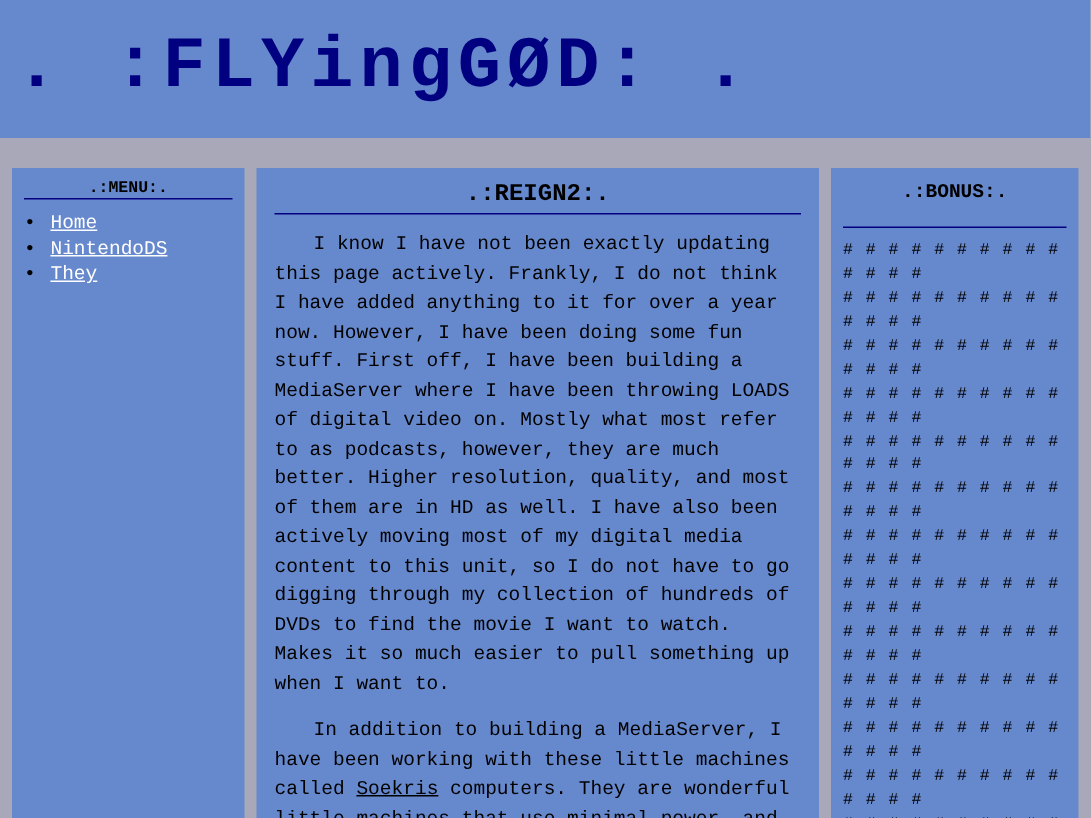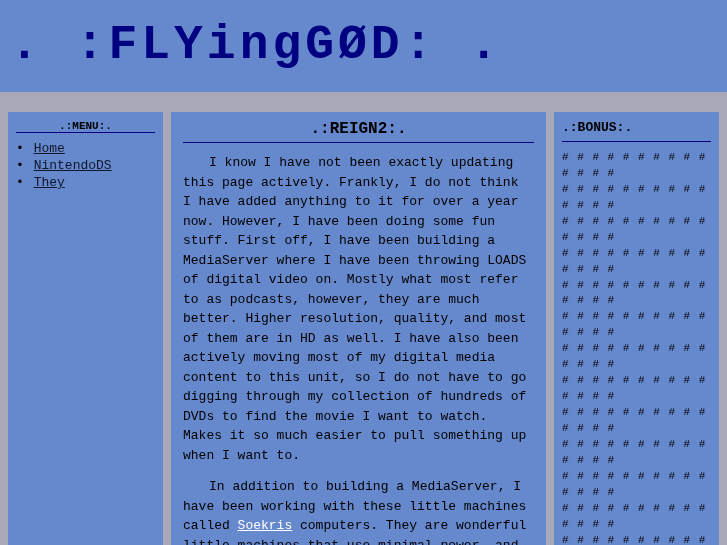--- a/index.html
+++ b/index.html
@@ -69,21 +69,21 @@
     #sidebar ul li {
       margin-bottom: 2px;
     }
 
     #sidebar ul li::before {
       content: '•';
       margin-right: 2px;
     }
 
     #sidebar ul li a {
-      color: #0f172a;
+      color: #ffffff;
       text-decoration: underline;
       font-size: 13px;
     }
 
     
     #content {
       background-color: #6688cc;
       flex: 1;
       padding: 8px 12px;
     }
@@ -102,38 +102,38 @@
     }
 
     #content p {
       margin-bottom: 12px;
       text-indent: 2em;
       line-height: 1.5;
       font-size: 13px;
     }
 
     #content a {
-      color: #ffffff;
+      color: #000000;
       text-decoration: underline;
     }
 
     
     #bonus {
       background-color: #6688cc;
       width: 165px;
       min-width: 165px;
       padding: 8px;
       flex-shrink: 0;
     }
 
     #bonus .section-title {
-      text-align: left;
-      font-weight: bold;
-      font-size: 13px;
-      margin-bottom: 6px;
+      text-align: center;
+      font-weight: bold;
+      font-size: 13px;
+      margin-bottom: 16px;
     }
 
     #bonus hr {
       border: none;
       border-top: 1px solid #000080;
       margin-bottom: 8px;
     }
 
     #bonus .hash-grid {
       font-size: 11px;

